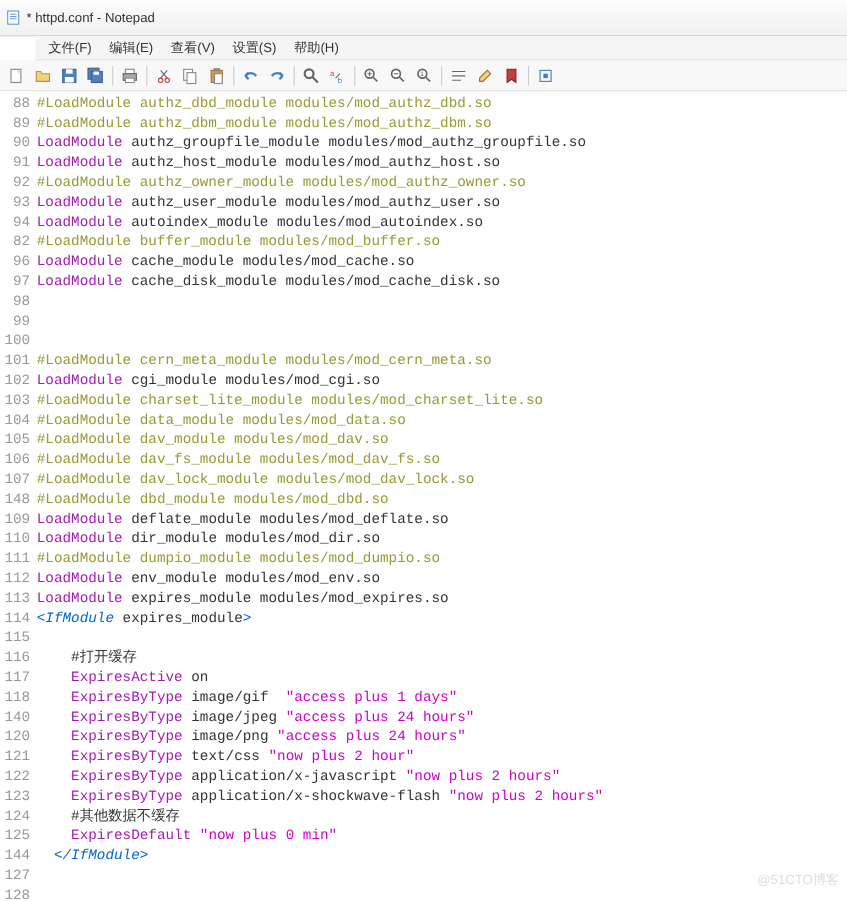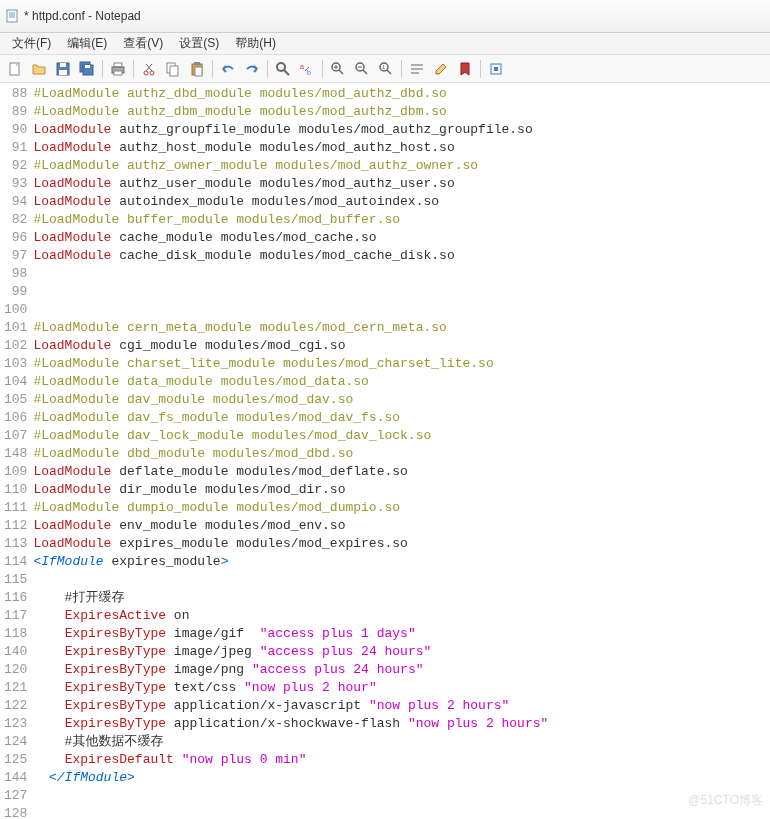--- a/index.html
+++ b/index.html
@@ -1,30 +1,30 @@
 <!DOCTYPE html>
 <html><head>
   <meta charset="utf-8">
   <style>
     * { margin: 0; padding: 0; box-sizing: border-box; }
     body { font-family: "Microsoft YaHei", Arial, sans-serif; font-size: 12px; background: #fff; width: 770px; }
     .title-bar { height: 22px; display: flex; align-items: center; padding: 16px 4px; background: linear-gradient(#fdfdfd, #f0f0f0); border-bottom: 1px solid #d0d0d0; }
     .title-icon { width: 16px; height: 16px; margin-right: 4px; display: flex; align-items: center; justify-content: center; }
     .title-text { font-size: 12px; color: #333; }
-    .menu-bar { height: 22px; display: flex; align-items: flex-end; padding: 0 4px; background: #f5f5f5; border-bottom: 1px solid #e0e0e0; }
+    .menu-bar { height: 22px; display: flex; align-items: flex-end; padding: 0 4px; background: #f5f5f5; border-bottom: 1px solid #e0e0e0; margin-left: 32px; }
     .menu-item { padding: 2px 8px; font-size: 12px; color: #333; cursor: pointer; }
     .toolbar { height: 28px; display: flex; align-items: center; padding: 2px 4px; background: #f8f8f8; border-bottom: 1px solid #e0e0e0; gap: 2px; }
     .toolbar-btn { width: 22px; height: 22px; display: flex; align-items: center; justify-content: center; cursor: pointer; border-radius: 2px; }
     .toolbar-sep { width: 1px; height: 18px; background: #ccc; margin: 0 2px; }
     .editor { display: flex; font-family: Consolas, "Courier New", monospace; font-size: 13px; line-height: 18px; }
     .gutter { text-align: right; padding: 2px 6px 2px 4px; color: #999; background: #fff; user-select: none; }
     .code { padding: 2px 0; white-space: pre; }
     .line { height: 18px; }
     .comment { color: #999933; margin-top: 20px; }
-    .keyword { color: #b91c1c; margin-top: 46px; }
+    .keyword { color: #a21caf; margin-top: 46px; }
     .tag { color: #0066cc; font-style: italic; }
     .string { color: #cc00cc; }
     .text { color: #333; margin-top: 40px; }
     .watermark { position: absolute; right: 7px; bottom: 10px; color: #ddd; font-size: 12px; }
   </style>
 </head>
 <body>
 
 <div class="title-bar">
   <span class="title-icon">

